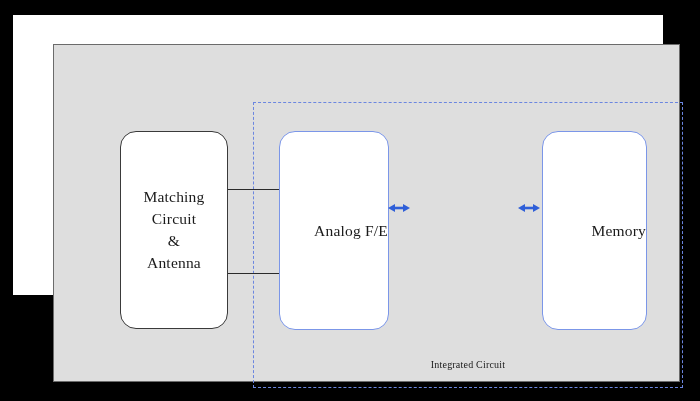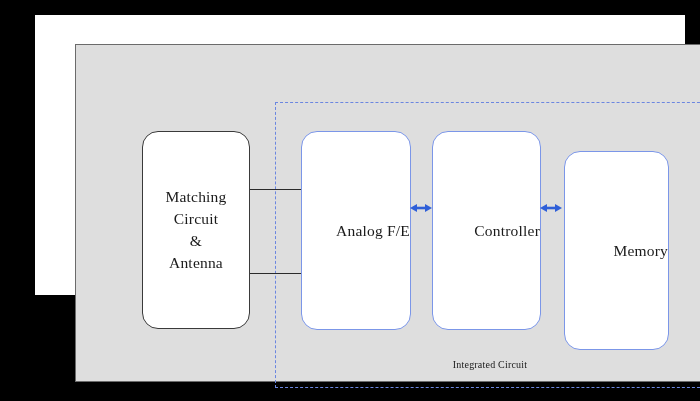--- a/index.html
+++ b/index.html
@@ -20,21 +20,21 @@
     left: 0;
     top: 0;
     width: 700px;
     height: 401px;
     background: #000000;
   }
 
   
   #figure-matte {
     position: absolute;
-    left: 35px;
+    left: 13px;
     top: 15px;
     width: 650px;
     height: 280px;
     background: #ffffff;
   }
 
   
   #diagram-panel {
     position: absolute;
     left: 40px;
@@ -89,21 +89,21 @@
   
   .block-ic {
     border: 1.7px solid #7b96e8;
     border-radius: 16px;
     top: 86px;
     height: 199px;
     justify-content: flex-end;
   }
   #block-analog   { left: 225px; width: 110px; }
   #block-controller { left: 356px; width: 109px; }
-  #block-memory   { left: 488px; width: 105px; margin-top: 20px; }
+  #block-memory   { left: 488px; width: 105px; }
 
   
   .signal-line {
     position: absolute;
     left: 174px;
     width: 51px;
     height: 0;
     border-top: 1.6px solid #2a2a2a;
   }
   #signal-line-top    { top: 144px; }
@@ -157,23 +157,20 @@
       </div>
 
       <div class="bidir-arrow" id="arrow-analog-controller">
         <svg width="22" height="14" viewBox="0 0 22 14">
           <line x1="4" y1="7" x2="18" y2="7" stroke="#2f5fd8" stroke-width="2.6"></line>
           <polygon points="0,7 7,3 7,11" fill="#2f5fd8"></polygon>
           <polygon points="22,7 15,3 15,11" fill="#2f5fd8"></polygon>
         </svg>
       </div>
 
-      <div class="block block-ic" id="block-controller">
-        <span class="block-label">Controller</span>
-      </div>
 
       <div class="bidir-arrow" id="arrow-controller-memory">
         <svg width="22" height="14" viewBox="0 0 22 14">
           <line x1="4" y1="7" x2="18" y2="7" stroke="#2f5fd8" stroke-width="2.6"></line>
           <polygon points="0,7 7,3 7,11" fill="#2f5fd8"></polygon>
           <polygon points="22,7 15,3 15,11" fill="#2f5fd8"></polygon>
         </svg>
       </div>
 
       <div class="block block-ic" id="block-memory">

